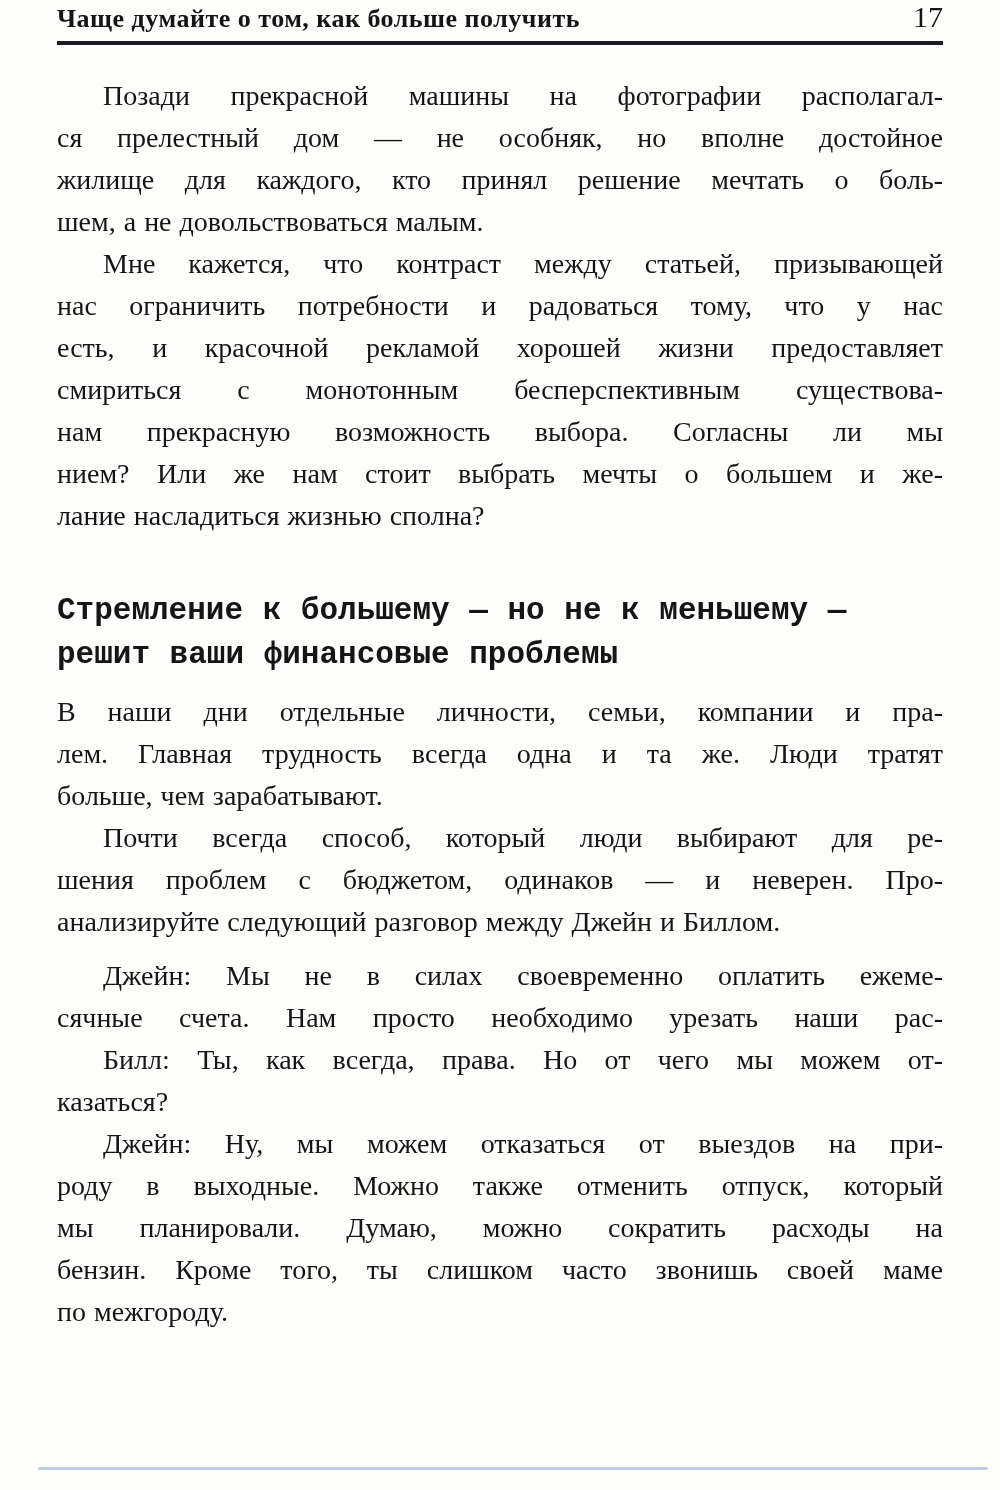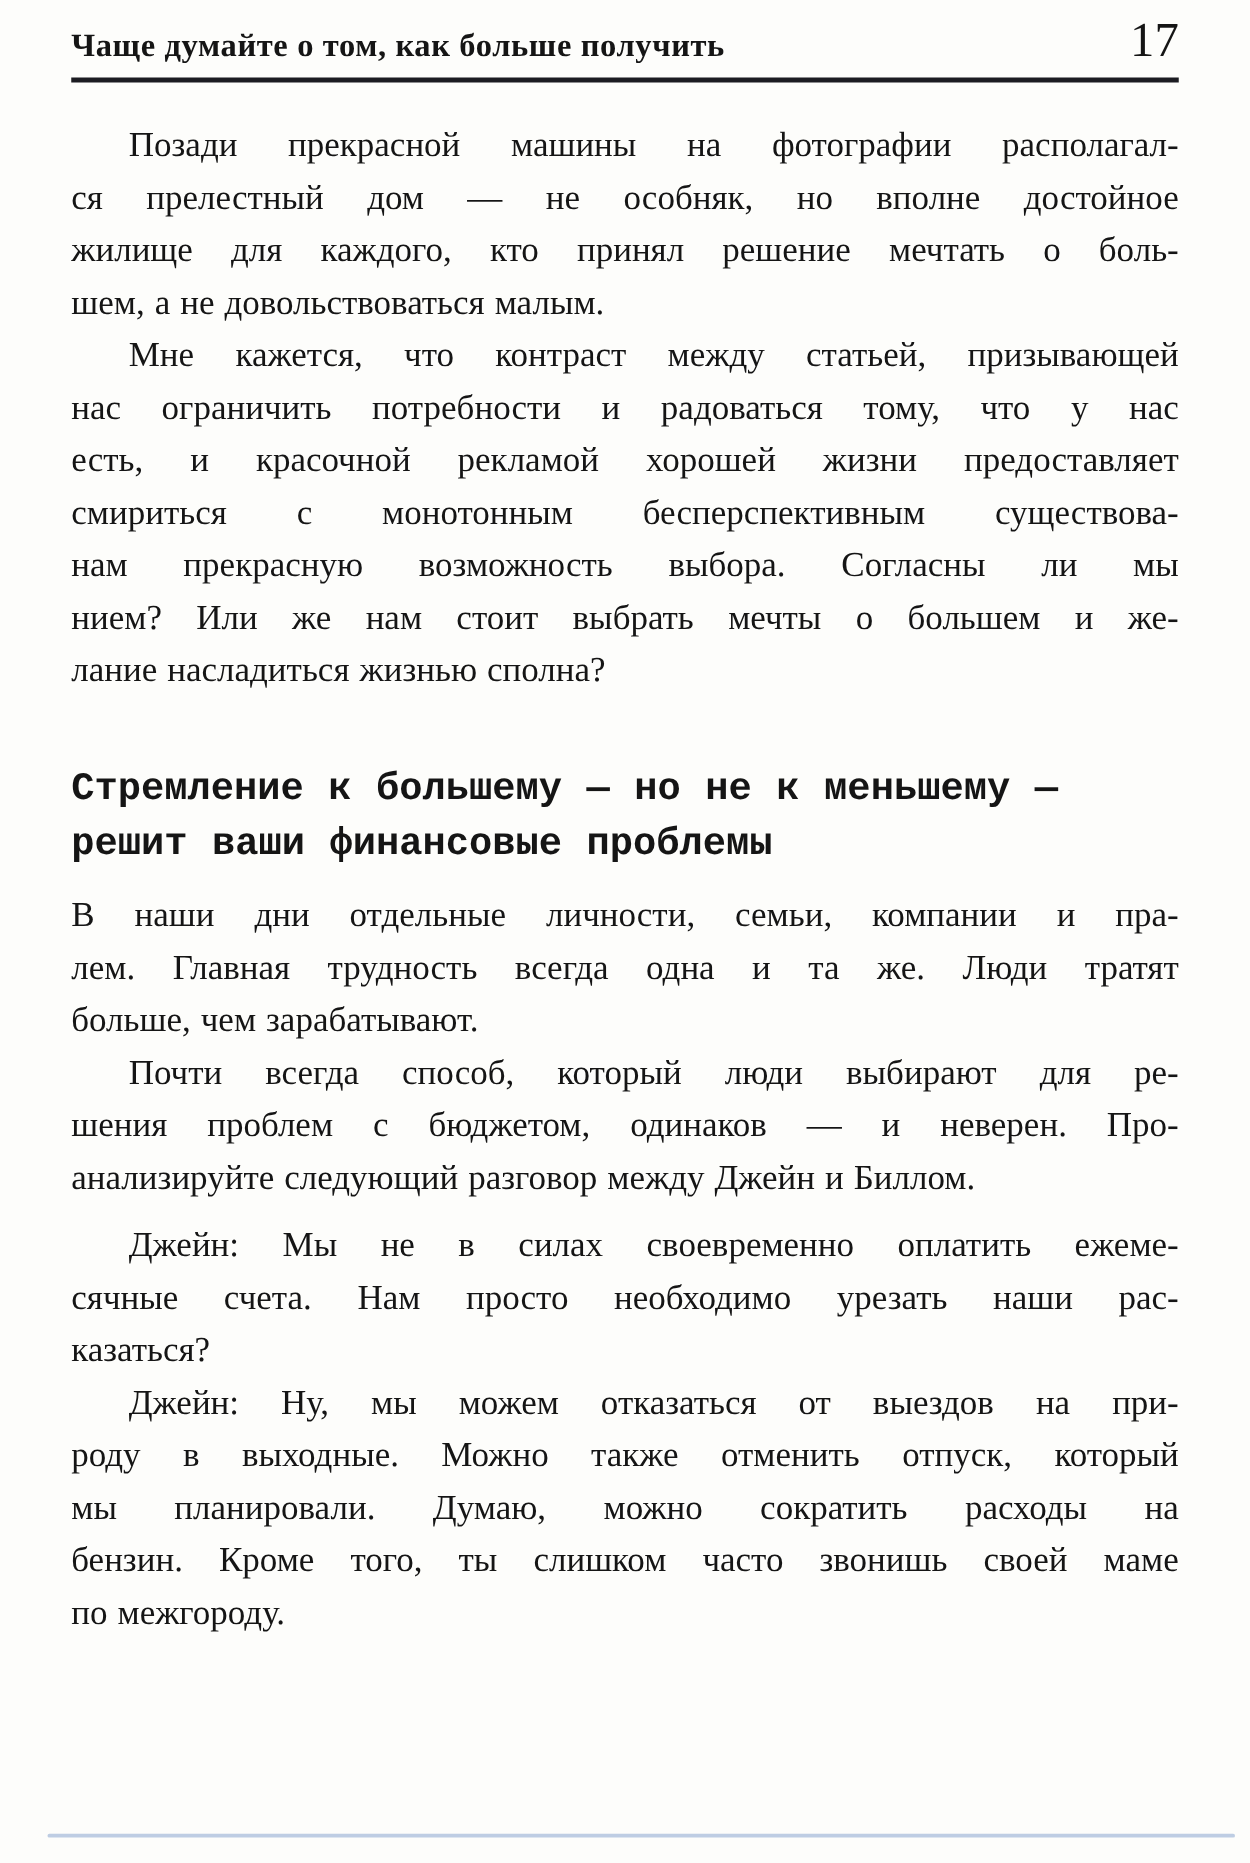--- a/index.html
+++ b/index.html
@@ -15,29 +15,28 @@
     font-family: "Liberation Serif", "DejaVu Serif", serif;
     overflow: hidden;
   }
   .page {
     padding: 0 57px;
   }
   .header-row {
     display: flex;
     justify-content: space-between;
     align-items: baseline;
-    padding-top: 10px;
   }
   .header-title {
     font-weight: bold;
     font-size: 26px;
     letter-spacing: 0.5px;
   }
   .page-number {
-    font-size: 39px;
+    font-size: 30px;
   }
   .header-rule {
     height: 4px;
     background: #1c1c22;
     margin-top: 7px;
   }
   .page-body {
     margin-top: 30px;
   }
   .paragraph {
@@ -115,20 +114,21 @@
       <div class="paragraph">
         <div class="line indent">Почти всегда способ, который люди выбирают для ре-</div>
         <div class="line">шения проблем с бюджетом, одинаков — и неверен. Про-</div>
         <div class="line last">анализируйте следующий разговор между Джейн и Биллом.</div>
       </div>
       <div class="paragraph" style="margin-top: 12px;">
         <div class="line indent">Джейн: Мы не в силах своевременно оплатить ежеме-</div>
         <div class="line">сячные счета. Нам просто необходимо урезать наши рас-</div>
       </div>
       <div class="paragraph">
+        <div class="line indent">Билл: Ты, как всегда, права. Но от чего мы можем от-</div>
         <div class="line last">казаться?</div>
       </div>
       <div class="paragraph">
         <div class="line indent">Джейн: Ну, мы можем отказаться от выездов на при-</div>
         <div class="line">роду в выходные. Можно также отменить отпуск, который</div>
         <div class="line">мы планировали. Думаю, можно сократить расходы на</div>
         <div class="line">бензин. Кроме того, ты слишком часто звонишь своей маме</div>
         <div class="line last">по межгороду.</div>
       </div>
     </div>

